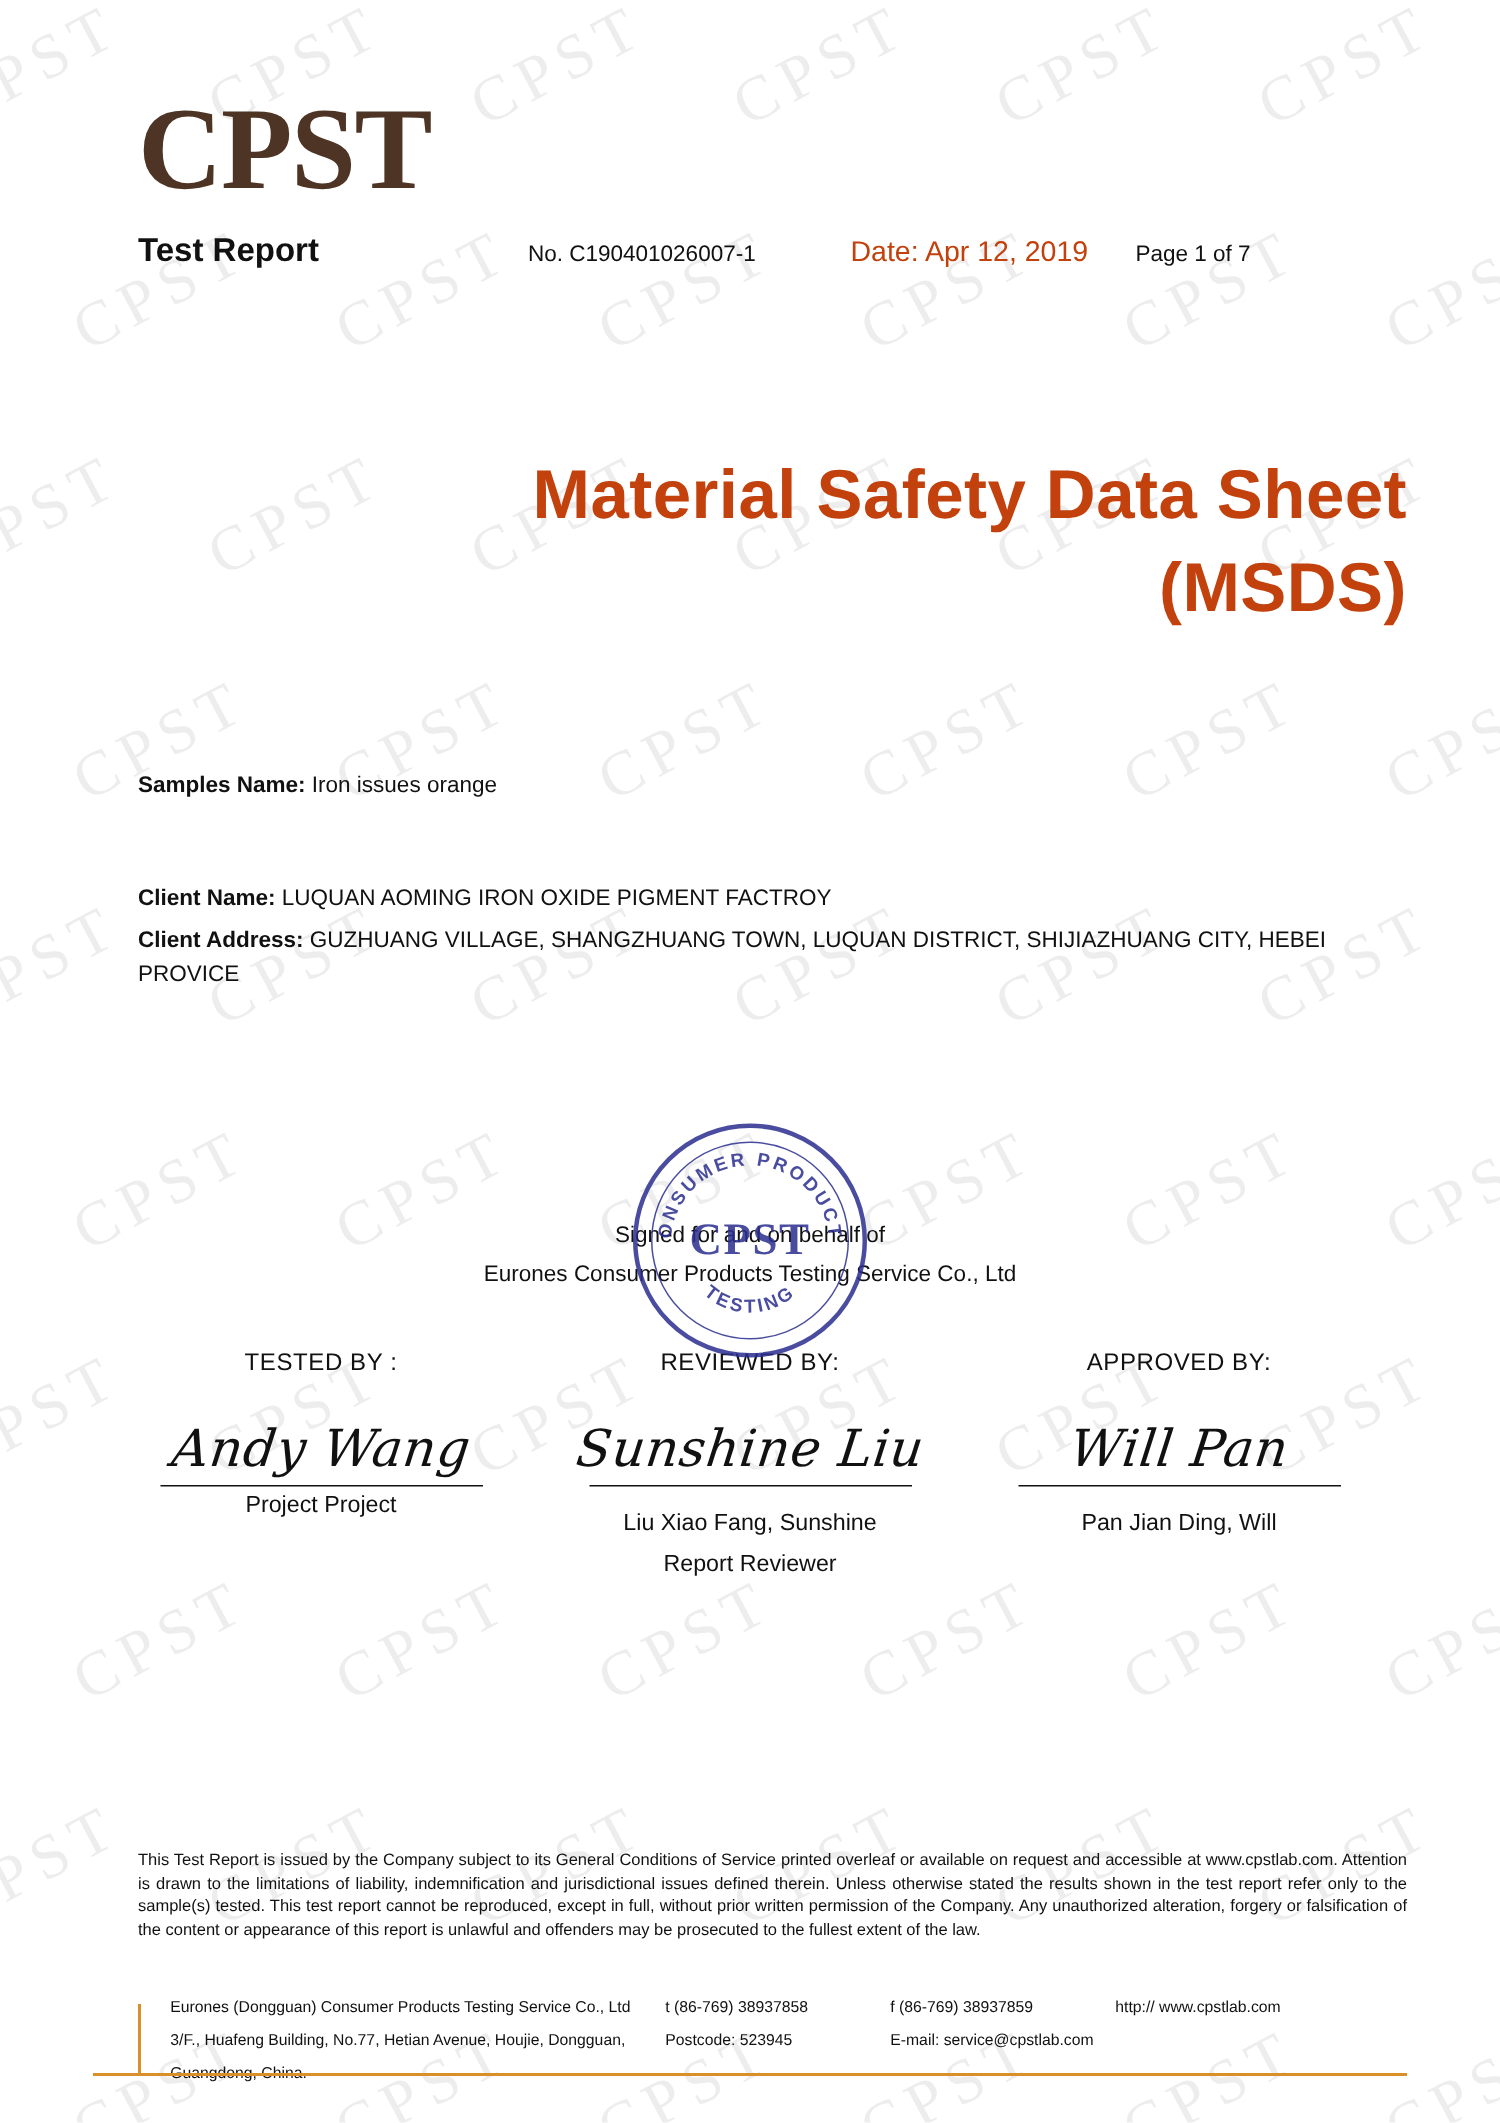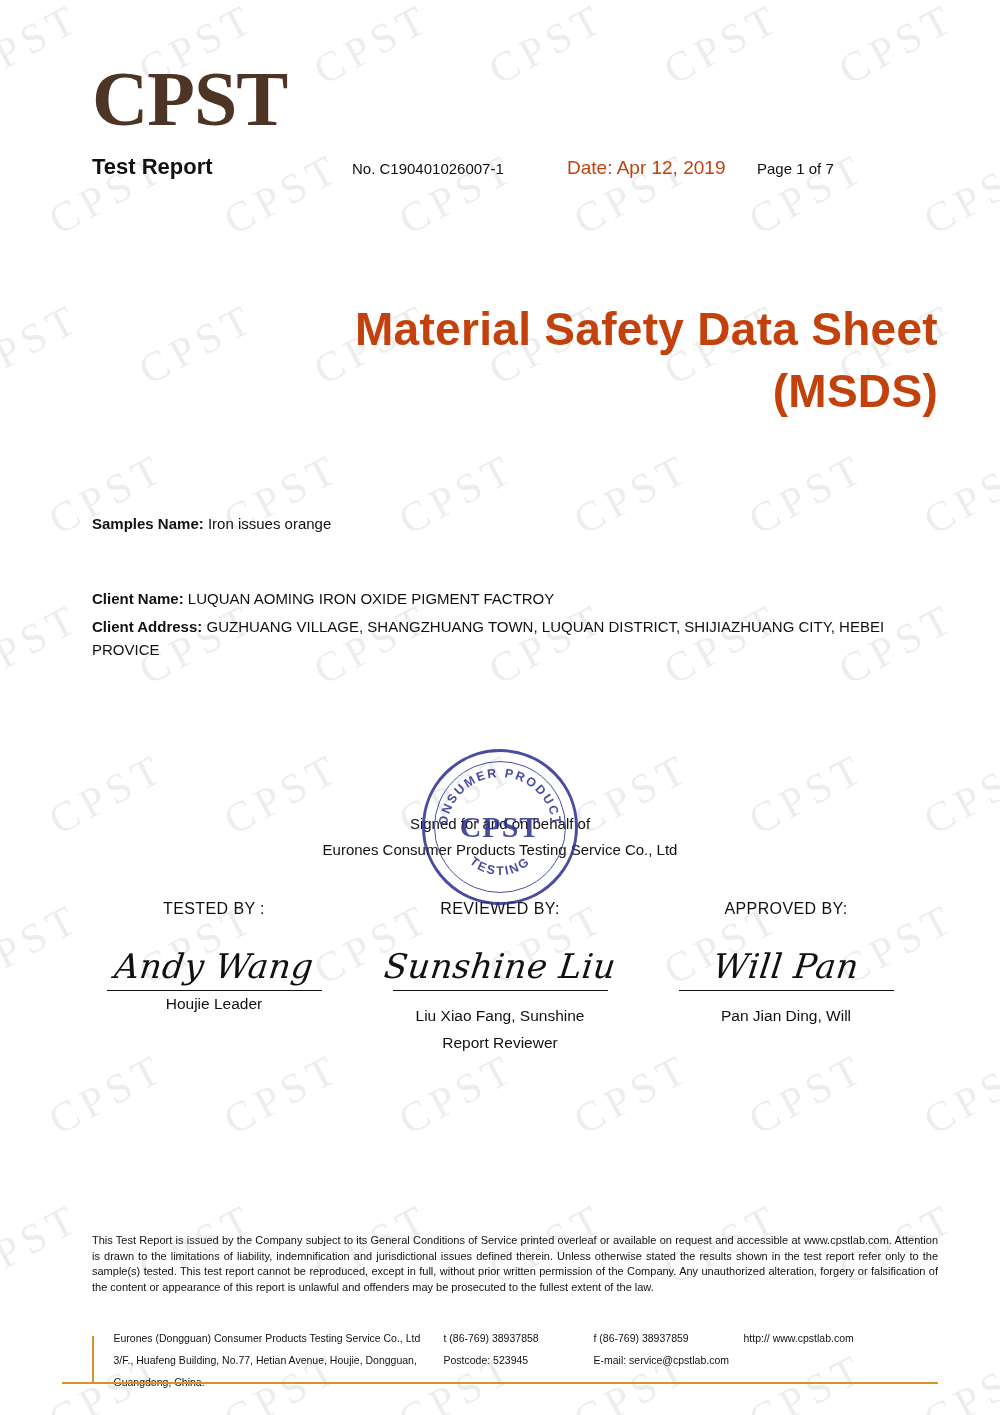--- a/index.html
+++ b/index.html
@@ -358,21 +358,21 @@
       <div>Signed for and on behalf of</div>
       <div>Eurones Consumer Products Testing Service Co., Ltd</div>
     </div>
 
     <div class="sig-cols">
 
       <div class="sig-col">
         <div class="sig-role">TESTED BY :</div>
         <div class="sig-script">Andy Wang</div>
         <div class="sig-rule"></div>
-        <div class="sig-name" style="margin-top:0">Houjie Leader</div>
+        <div class="sig-name" style="margin-top:0">Project Project</div>
       </div>
 
       <div class="sig-col">
         <div class="sig-role">REVIEWED BY:</div>
         <div class="sig-script">Sunshine Liu</div>
         <div class="sig-rule"></div>
         <div class="sig-name">Liu Xiao Fang, Sunshine</div>
         <div class="sig-name" style="margin-top:0">Report Reviewer</div>
       </div>
 

